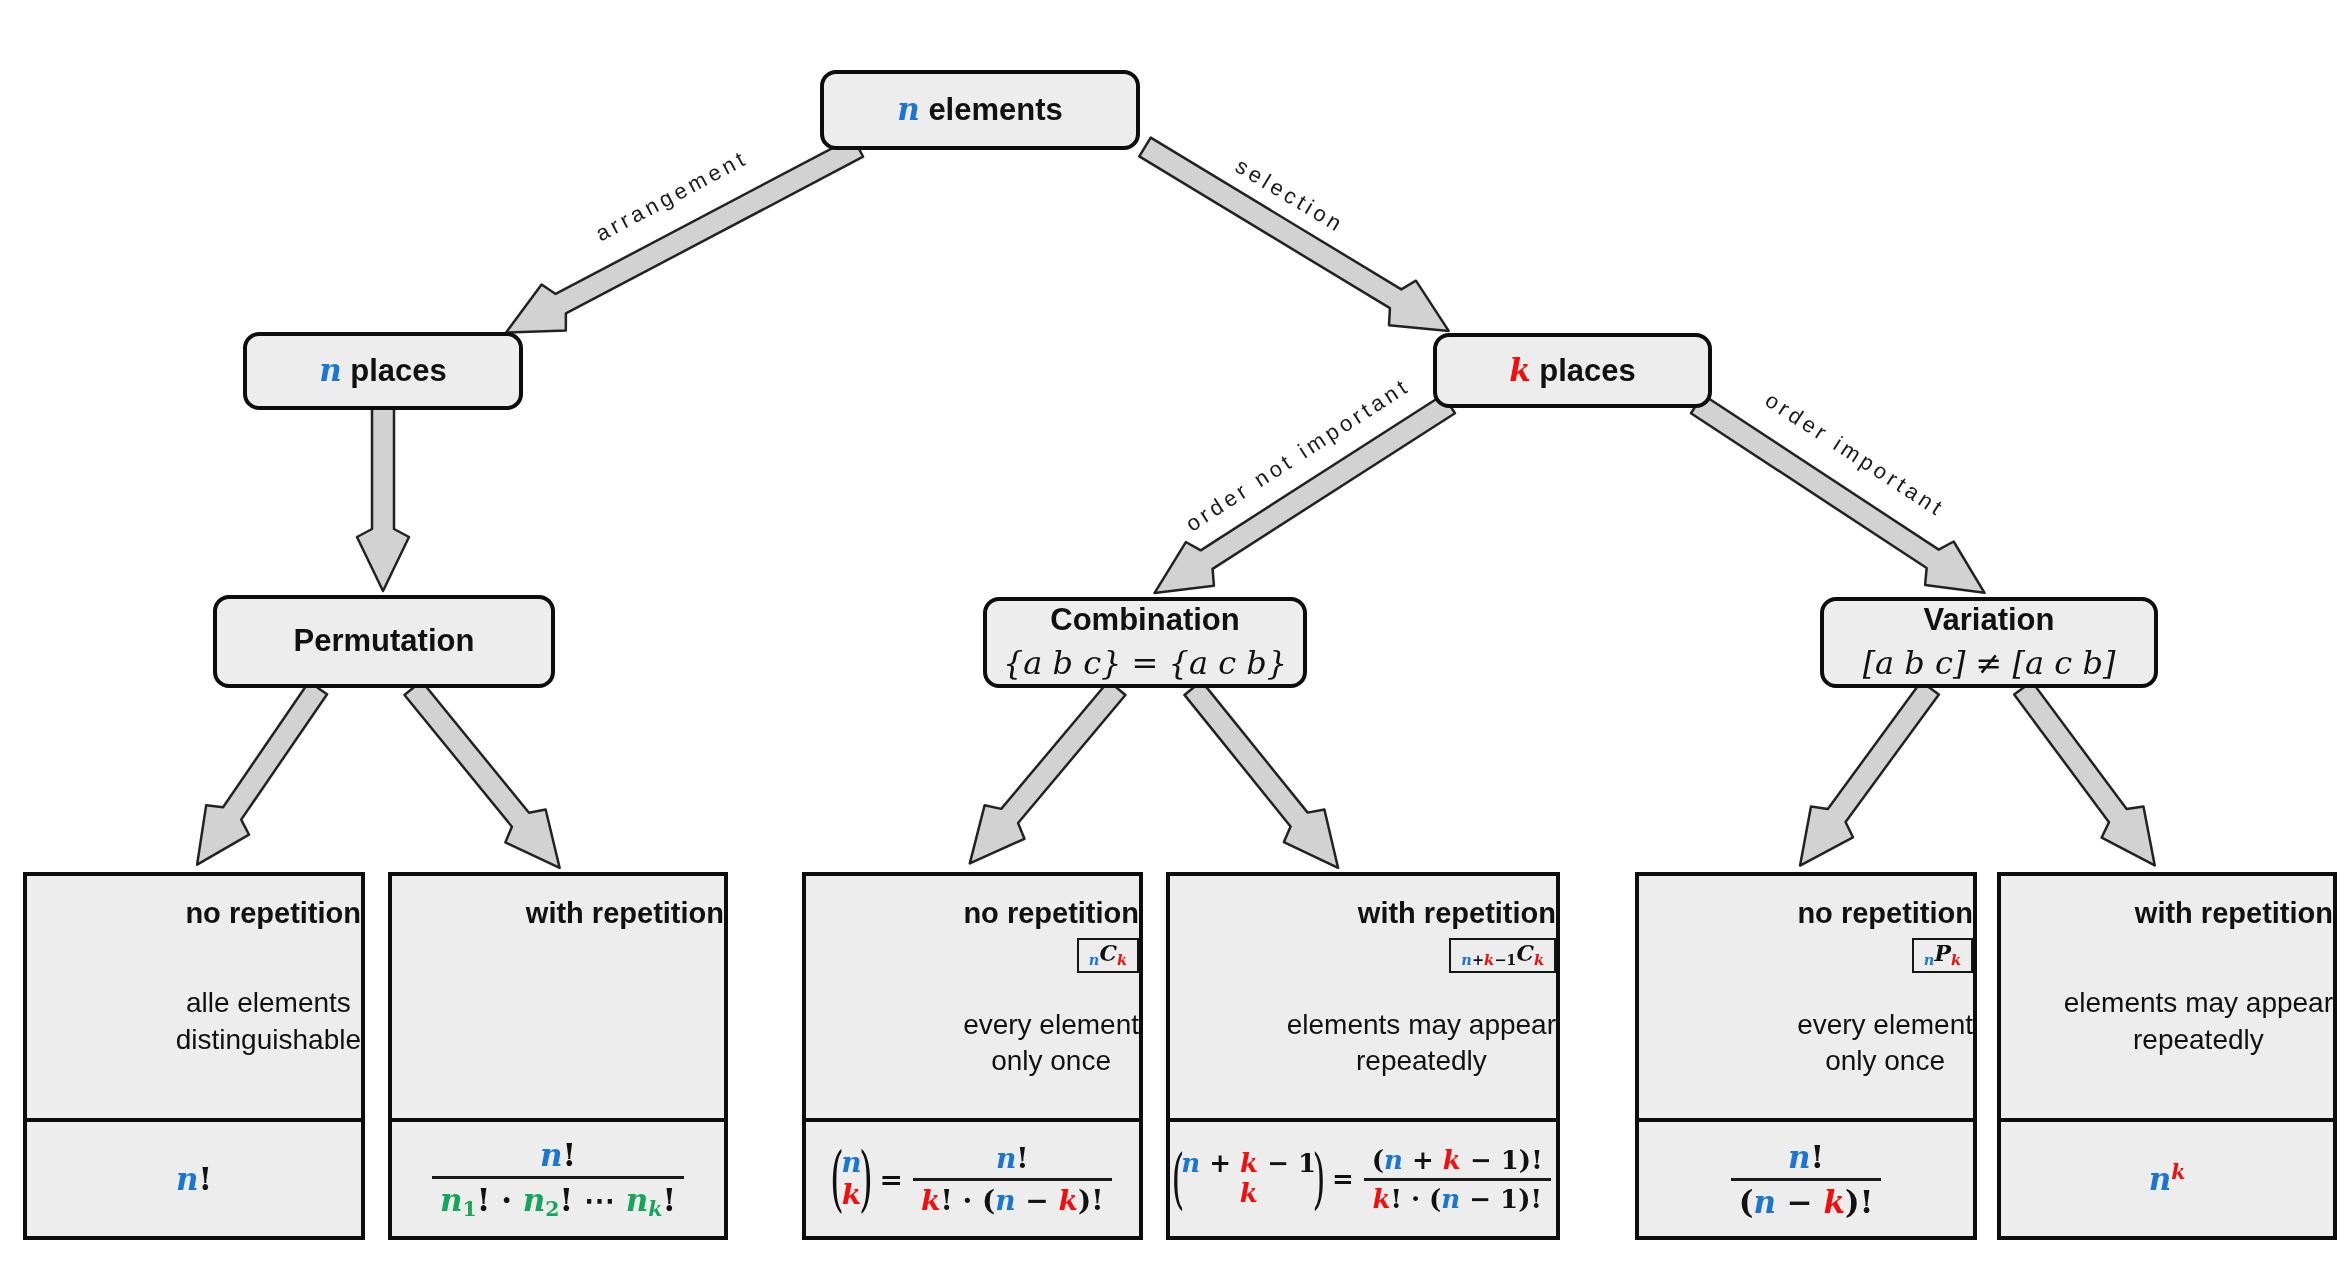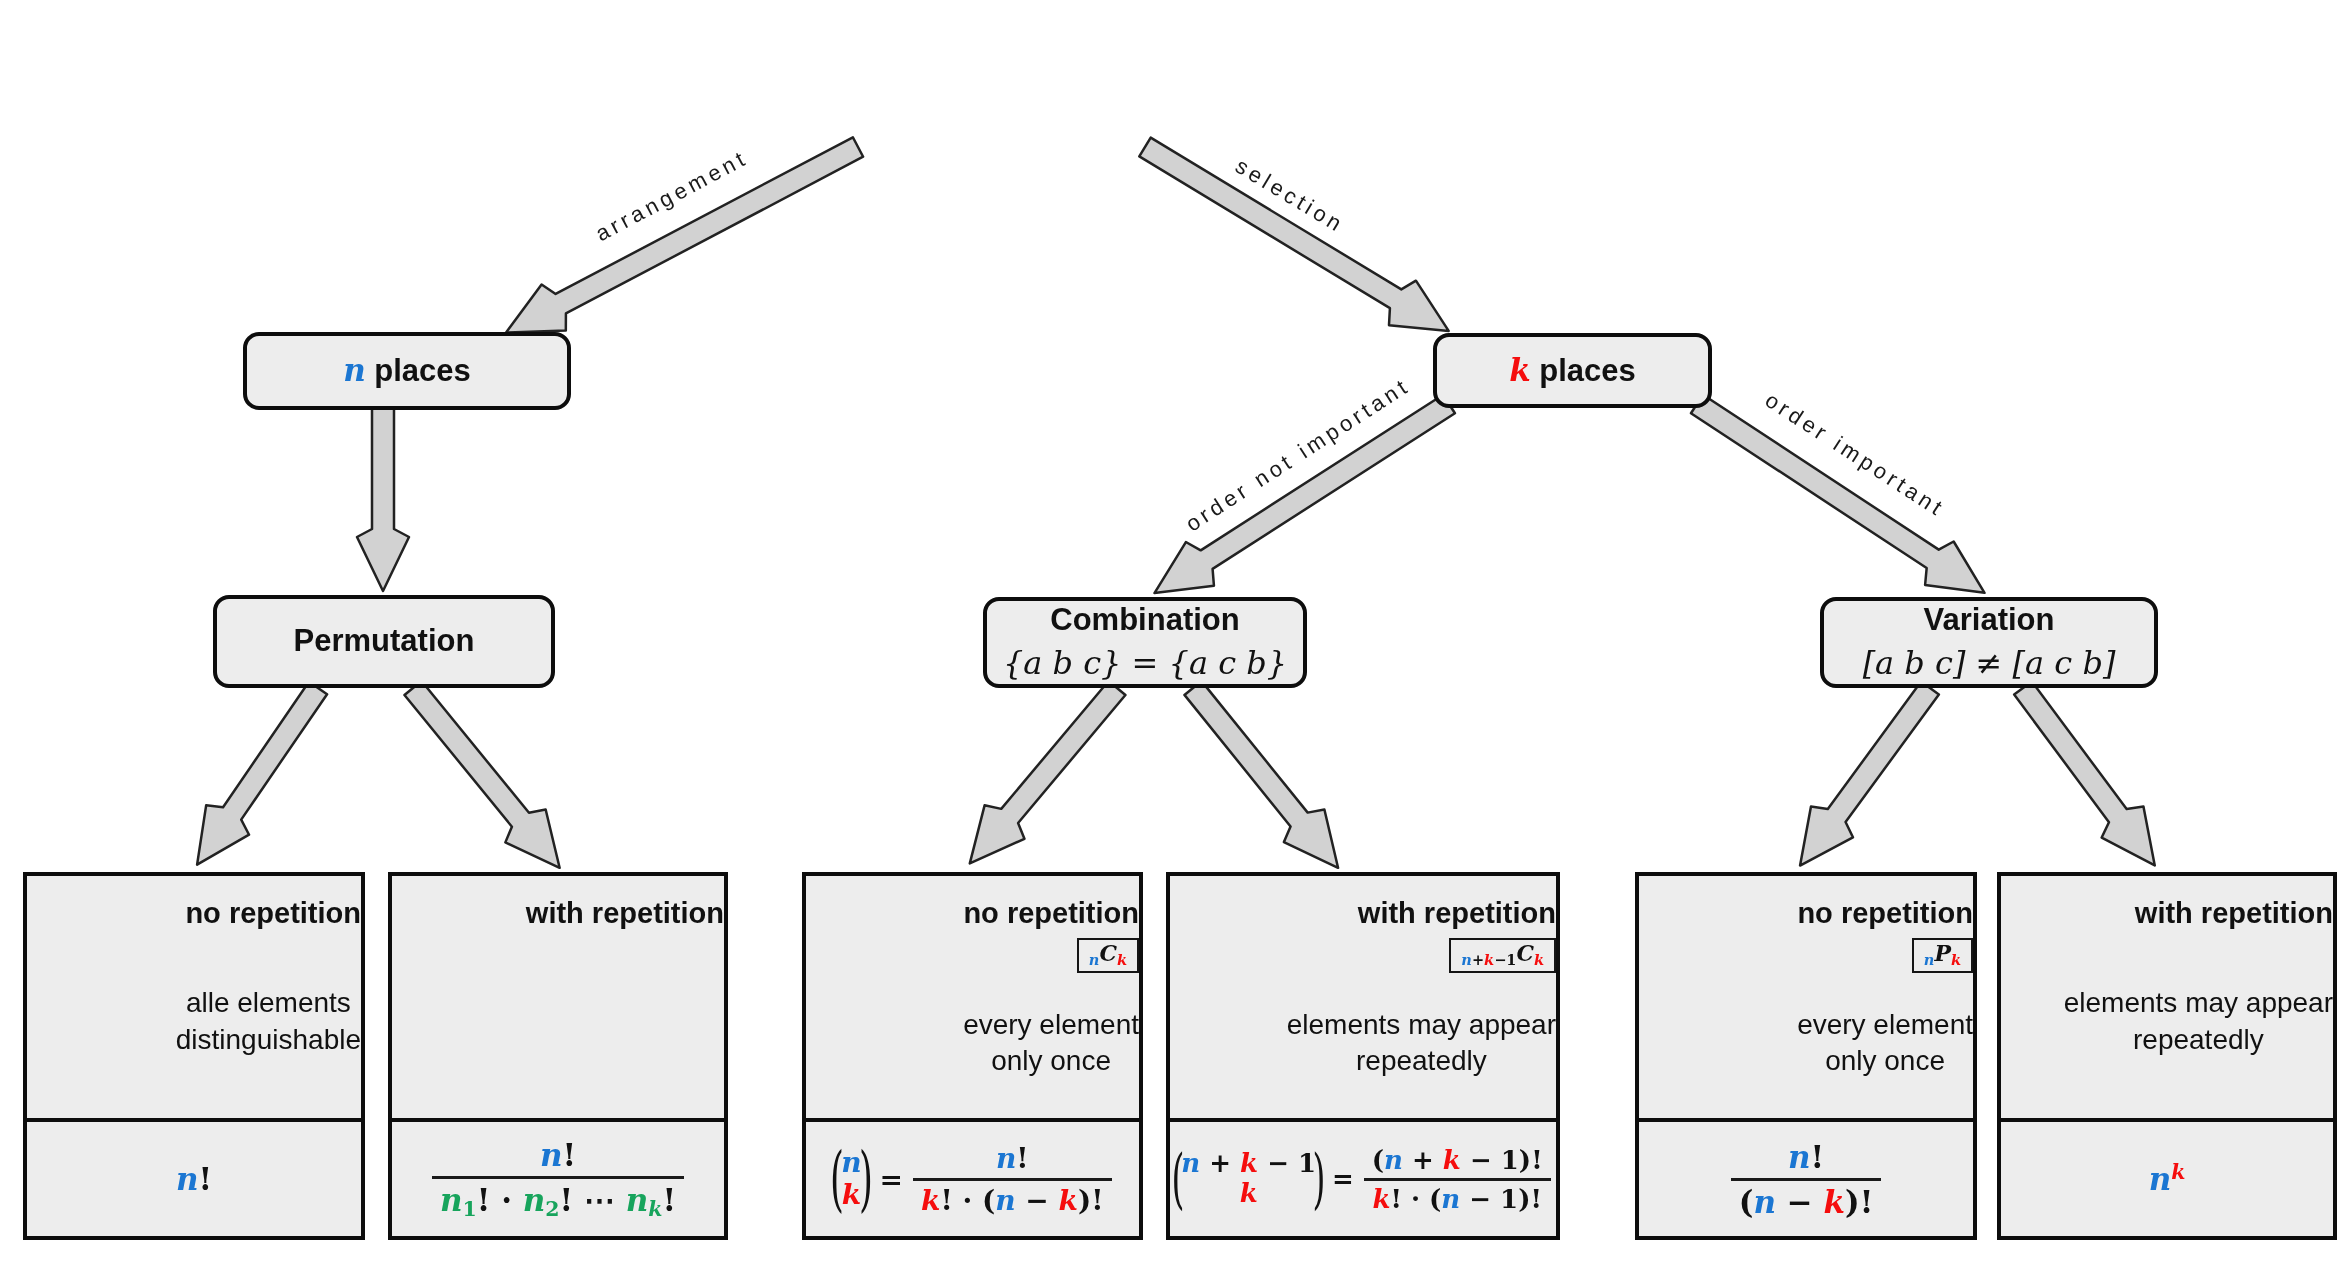--- a/index.html
+++ b/index.html
@@ -58,22 +58,25 @@
     <path class="arrow" transform="translate(1193,688) rotate(51.1)" d="M0,-11 L169,-11 L177,-26 L231,0 L177,26 L169,11 L0,11 Z"></path>
     <path class="arrow" transform="translate(1930,688) rotate(126.2)" d="M0,-11 L158,-11 L166,-26 L220,0 L166,26 L158,11 L0,11 Z"></path>
     <path class="arrow" transform="translate(2023,688) rotate(53.4)" d="M0,-11 L159,-11 L167,-26 L221,0 L167,26 L159,11 L0,11 Z"></path>
   </svg>
 
   <div class="edge-label" style="left:672px;top:196px;--rot:-28deg">arrangement</div>
   <div class="edge-label" style="left:1290px;top:196px;--rot:31deg">selection</div>
   <div class="edge-label" style="left:1298px;top:455px;--rot:-33deg">order not important</div>
   <div class="edge-label" style="left:1855px;top:455px;--rot:33deg">order important</div>
 
-
-  <div class="node" style="left:243px;top:332px;width:328px;height:78px">
+  <div class="node" style="left:820px;top:70px;width:320px;height:80px">
+    <div class="node-title"><span class="c-blue mvar">n</span><span> elements</span></div>
+  </div>
+
+  <div class="node" style="left:243px;top:332px;width:280px;height:78px">
     <div class="node-title"><span class="c-blue mvar">n</span><span> places</span></div>
   </div>
 
   <div class="node" style="left:1433px;top:333px;width:279px;height:75px">
     <div class="node-title"><span class="c-red mvar">k</span><span> places</span></div>
   </div>
 
   <div class="node" style="left:213px;top:595px;width:342px;height:93px">
     <div class="node-title">Permutation</div>
   </div>

